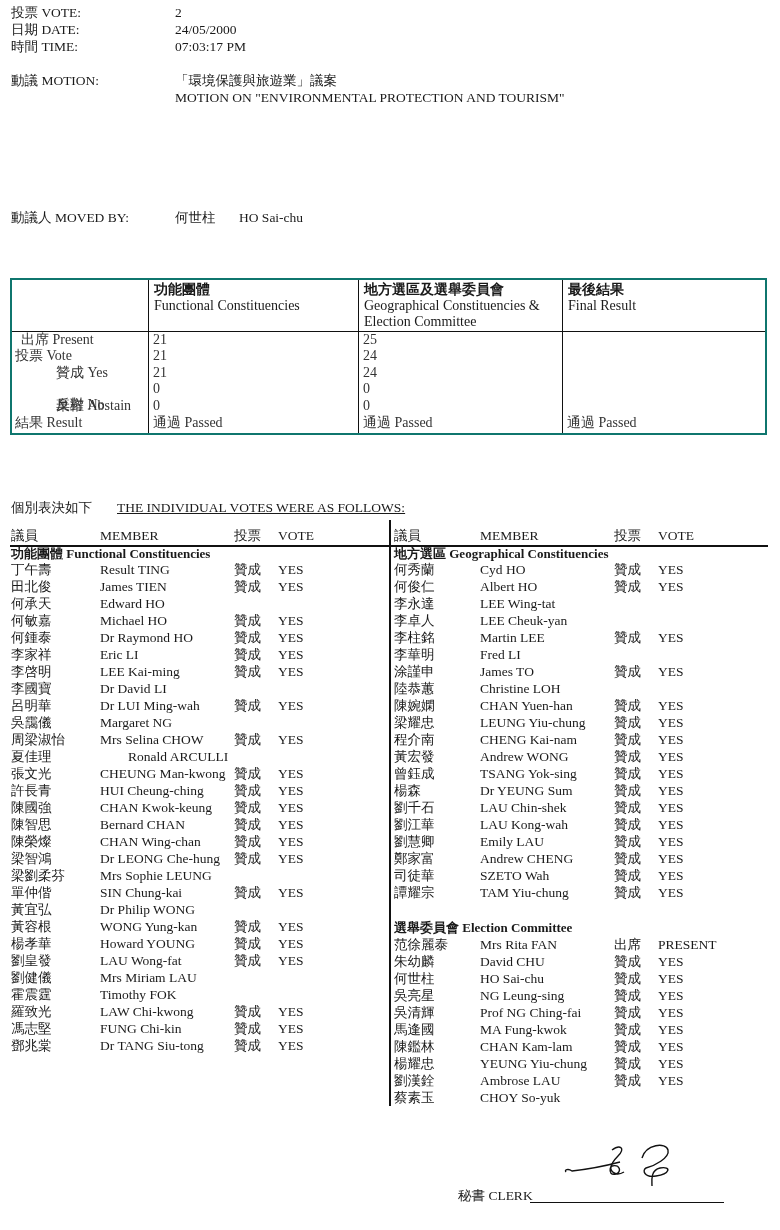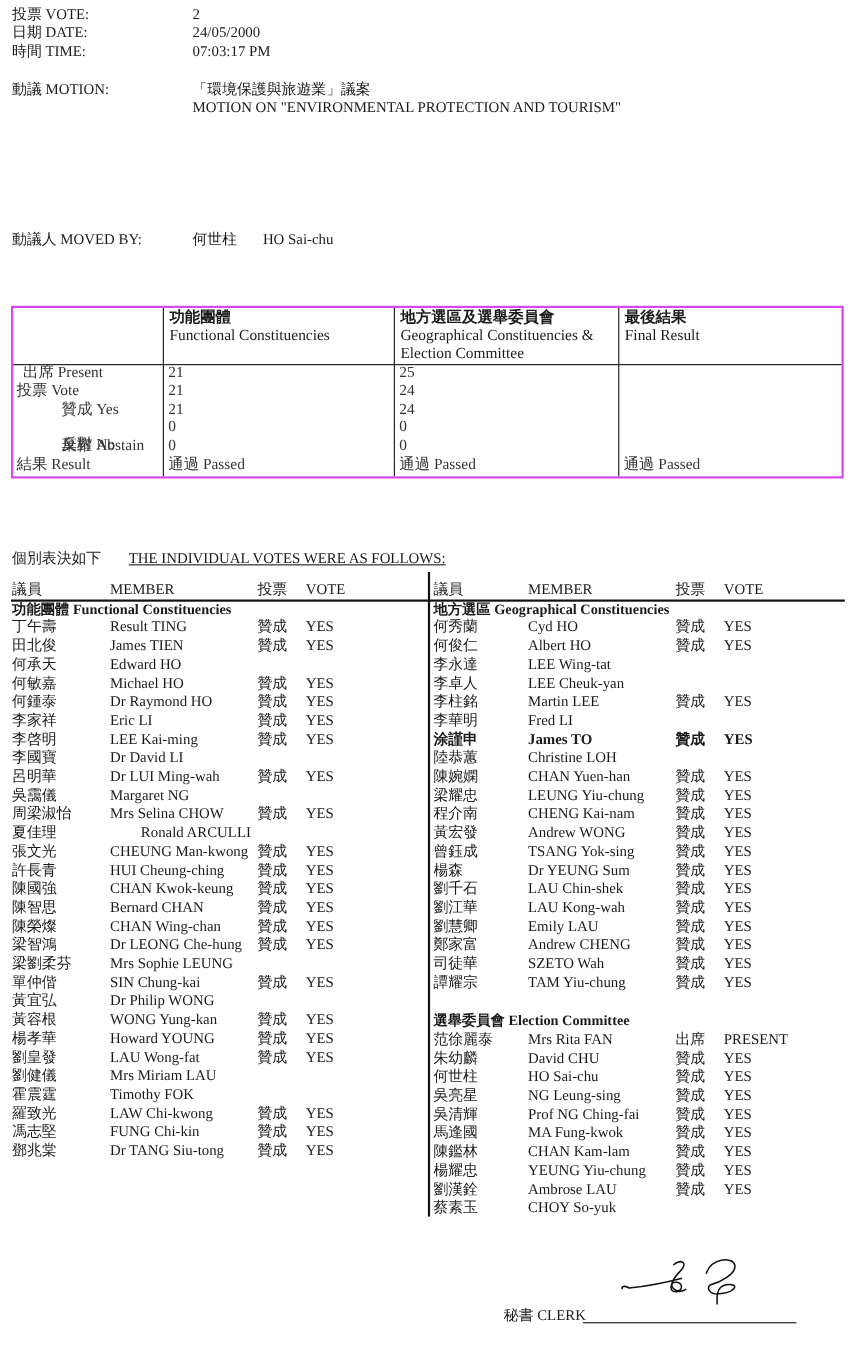--- a/index.html
+++ b/index.html
@@ -5,21 +5,21 @@
   * { box-sizing: border-box; margin: 0; padding: 0; }
   html, body { width: 780px; height: 1230px; background: #ffffff; overflow: hidden; }
   body { position: relative; font-family: "Liberation Serif", "DejaVu Serif", serif; color: #1a1a1a; font-size: 13.5px; line-height: 16px; }
   .abs { position: absolute; }
 
   .meta-row { position: absolute; left: 11px; height: 16px; white-space: nowrap; }
   .meta-label { position: absolute; left: 0; text-align: center; }
   .meta-value { position: absolute; left: 164px; }
 
   
-  .sum-table { position: absolute; left: 10px; top: 278px; width: 757px; height: 157px; border: 2px solid #d946ef; }
+  .sum-table { position: absolute; left: 10px; top: 278px; width: 757px; height: 157px; border: 2px solid #0f766e; }
   .sum-col { position: absolute; top: 0; bottom: 0; border-left: 1.5px solid #111; }
   .sum-hline { position: absolute; left: 0; right: 0; top: 51px; border-top: 1.5px solid #111; }
   .sum-cell { position: absolute; white-space: nowrap; font-size: 14px; line-height: 16.5px; }
   .bold { font-weight: bold; }
   .thin { color: #333; }
 
   
   .section-divider { position: absolute; left: 389px; top: 520px; width: 0; height: 586px; border-left: 2px solid #111; }
   .header-rule { position: absolute; left: 10px; top: 545px; width: 758px; border-top: 2px solid #111; }
   .vrow { position: absolute; height: 17px; white-space: nowrap; font-size: 13.5px; line-height: 17px; }
@@ -332,21 +332,21 @@
       <span style="left: 86px;">Martin LEE</span>
       <span style="left: 220px;">贊成</span>
       <span style="left: 264px;">YES</span>
     </div>
     <div class="vrow" style="left: 394px; top: 646px; width: 380px;">
       <span style="left: 0px;">李華明</span>
       <span style="left: 86px;">Fred LI</span>
       <span style="left: 220px;"></span>
       <span style="left: 264px;"></span>
     </div>
-    <div class="vrow" style="left: 394px; top: 663px; width: 380px; font-weight: bold;">
+    <div class="vrow" style="left: 394px; top: 663px; width: 380px;">
       <span style="left: 0px;">涂謹申</span>
       <span style="left: 86px;">James TO</span>
       <span style="left: 220px;">贊成</span>
       <span style="left: 264px;">YES</span>
     </div>
     <div class="vrow" style="left: 394px; top: 680px; width: 380px;">
       <span style="left: 0px;">陸恭蕙</span>
       <span style="left: 86px;">Christine LOH</span>
       <span style="left: 220px;"></span>
       <span style="left: 264px;"></span>

